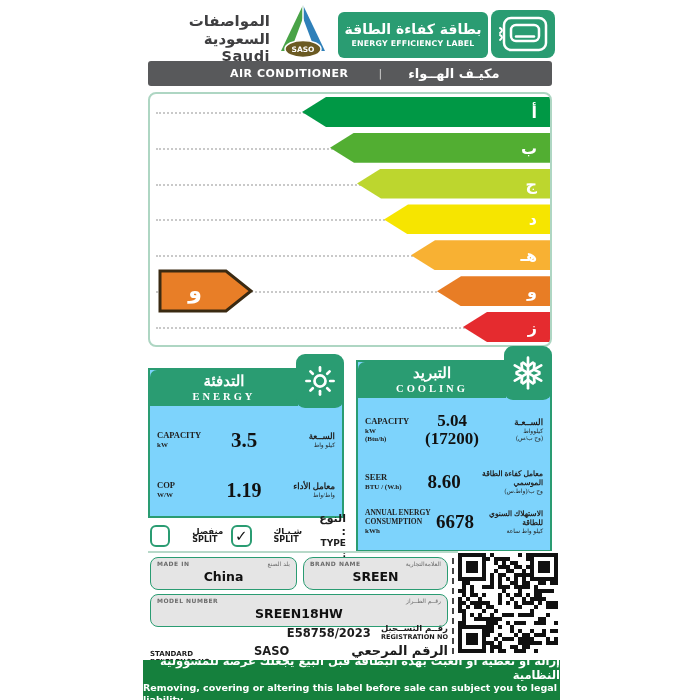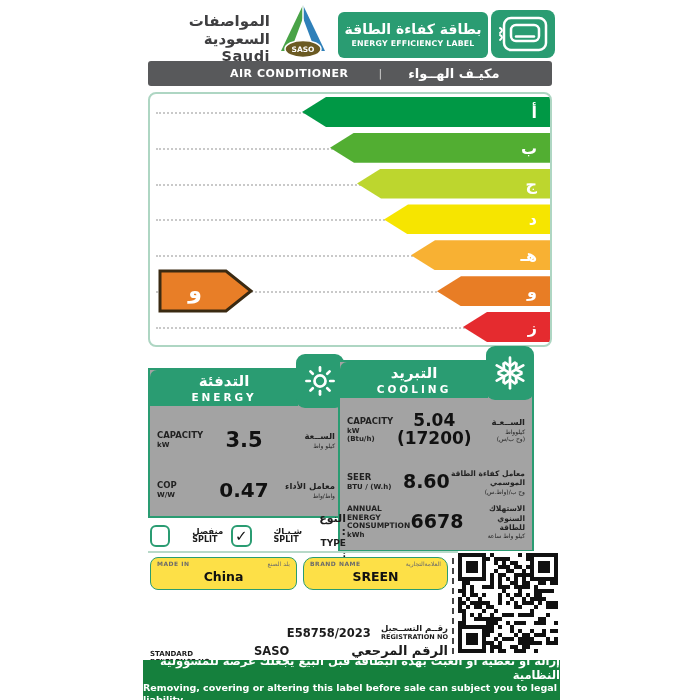--- a/index.html
+++ b/index.html
@@ -34,23 +34,23 @@
   .leader{position:absolute;left:6px;right:10px;top:50%;border-top:2px dotted #c9c9c9;}
   .bar-arrow{position:absolute;right:0;top:50%;transform:translateY(-50%);height:30px;
              clip-path:polygon(0 50%,24px 0,100% 0,100% 100%,24px 100%);}
   .bar-letter{position:absolute;right:13px;top:50%;transform:translateY(-50%);
               color:#fff;font-weight:bold;font-size:16px;direction:rtl;}
   .indicator{position:absolute;left:8px;width:96px;height:44px;}
   .indicator .ind-letter{position:absolute;left:0;right:22px;top:50%;transform:translateY(-54%);
               text-align:center;color:#fff;font-weight:bold;font-size:22px;}
 
   
-  .panel{border:2px solid #2a9c72;border-radius:0;background:#a3a3a3;}
+  .panel{border:2px solid #2a9c72;border-radius:0;background:#7dd3fc;font-family:Liberation Serif, serif;}
   .panel-heating{left:148px;top:368px;width:196px;height:150px;}
-  .panel-cooling{left:338px;top:360px;width:196px;height:192px;}
+  .panel-cooling{left:356px;top:360px;width:196px;height:192px;}
   .panel-head{position:absolute;left:0;top:0;height:36px;background:#2a9c72;color:#fff;
               border-radius:7px 0 0 0;display:flex;flex-direction:column;align-items:center;justify-content:center;}
   .panel-head .ar{font-size:15px;font-weight:bold;direction:rtl;line-height:1;}
   .panel-head .en{font-size:10.5px;font-weight:bold;letter-spacing:3px;margin-top:2px;}
   .panel-tab{position:absolute;background:#2a9c72;border-radius:9px;display:flex;align-items:center;justify-content:center;}
   .prow{position:absolute;left:7px;right:7px;display:flex;align-items:center;}
   .prow .lab-en{width:58px;font-weight:bold;color:#222;line-height:1.15;}
   .prow .lab-en .l1{font-size:8.5px;}
   .prow .lab-en .l2{font-size:7px;}
   .prow .val{flex:1;text-align:center;font-weight:bold;color:#111;line-height:1.05;}
@@ -65,21 +65,21 @@
   .type-lbl{margin:0 8px 0 22px;line-height:1.1;}
   .type-lbl .ar{font-size:8.5px;font-weight:bold;direction:rtl;text-align:left;}
   .type-lbl .en{font-size:8px;font-weight:bold;}
   .type-cap{margin-left:4px;line-height:1.15;text-align:right;}
   .type-cap .ar{font-size:11px;font-weight:bold;direction:rtl;}
   .type-cap .en{font-size:9px;font-weight:bold;}
 
   .divider{left:148px;top:551px;width:404px;height:2px;background:#b7d9c9;}
 
   
-  .ibox{position:absolute;border:1.5px solid #2a9c72;border-radius:8px;background:#fde047;}
+  .ibox{position:absolute;border:1.5px solid #2a9c72;border-radius:8px;background:#e5e5e5;}
   .ibox .tl{position:absolute;top:2px;left:6px;font-size:6px;font-weight:bold;color:#6b6b6b;letter-spacing:.5px;}
   .ibox .tr{position:absolute;top:2px;right:6px;font-size:6px;color:#6b6b6b;direction:rtl;}
   .ibox .v{position:absolute;left:0;right:0;top:11px;text-align:center;font-size:12.5px;font-weight:bold;color:#111;}
 
   .reg-row{left:150px;top:624px;width:298px;display:flex;align-items:center;justify-content:flex-end;}
   .reg-no{font-size:11.5px;font-weight:bold;margin-right:10px;}
   .reg-lab{text-align:right;line-height:1.15;}
   .reg-lab .ar{font-size:8.5px;font-weight:bold;direction:rtl;}
   .reg-lab .en{font-size:6.5px;font-weight:bold;}
   .std-row{left:150px;top:643px;width:298px;display:flex;align-items:center;}
@@ -206,21 +206,21 @@
       <div class="lab-ar">
         <div class="a1">الســعة</div>
         <div class="a2">كيلو واط</div>
       </div>
     </div>
     <div class="prow" style="top:98px;height:44px;">
       <div class="lab-en">
         <div class="l1">COP</div>
         <div class="l2">W/W</div>
       </div>
-      <div class="val" style="font-size:20px;">0.47</div>
+      <div class="val" style="font-size:20px;">1.19</div>
       <div class="lab-ar">
         <div class="a1">معامل الأداء</div>
         <div class="a2">واط/واط</div>
       </div>
     </div>
   </div>
 
   <div class="abs panel panel-cooling">
     <div class="panel-head" style="width:148px;">
       <div class="ar">التبريد</div>
@@ -310,20 +310,25 @@
 
   <div class="ibox" style="left:150px;top:557px;width:147px;height:33px;">
     <span class="tl">MADE IN</span>
     <span class="tr">بلد الصنع</span>
     <div class="v">China</div>
   </div>
   <div class="ibox" style="left:303px;top:557px;width:145px;height:33px;border-radius:10px;">
     <span class="tl">BRAND NAME</span>
     <span class="tr">العلامةالتجارية</span>
     <div class="v">SREEN</div>
+  </div>
+  <div class="ibox" style="left:150px;top:594px;width:298px;height:33px;">
+    <span class="tl">MODEL NUMBER</span>
+    <span class="tr">رقــم الطــراز</span>
+    <div class="v">SREEN18HW</div>
   </div>
 
   <div class="abs reg-row">
     <span class="reg-no">E58758/2023</span>
     <span class="reg-lab">
       <div class="ar">رقــم التســجيل</div>
       <div class="en">REGISTRATION NO</div>
     </span>
   </div>
 

